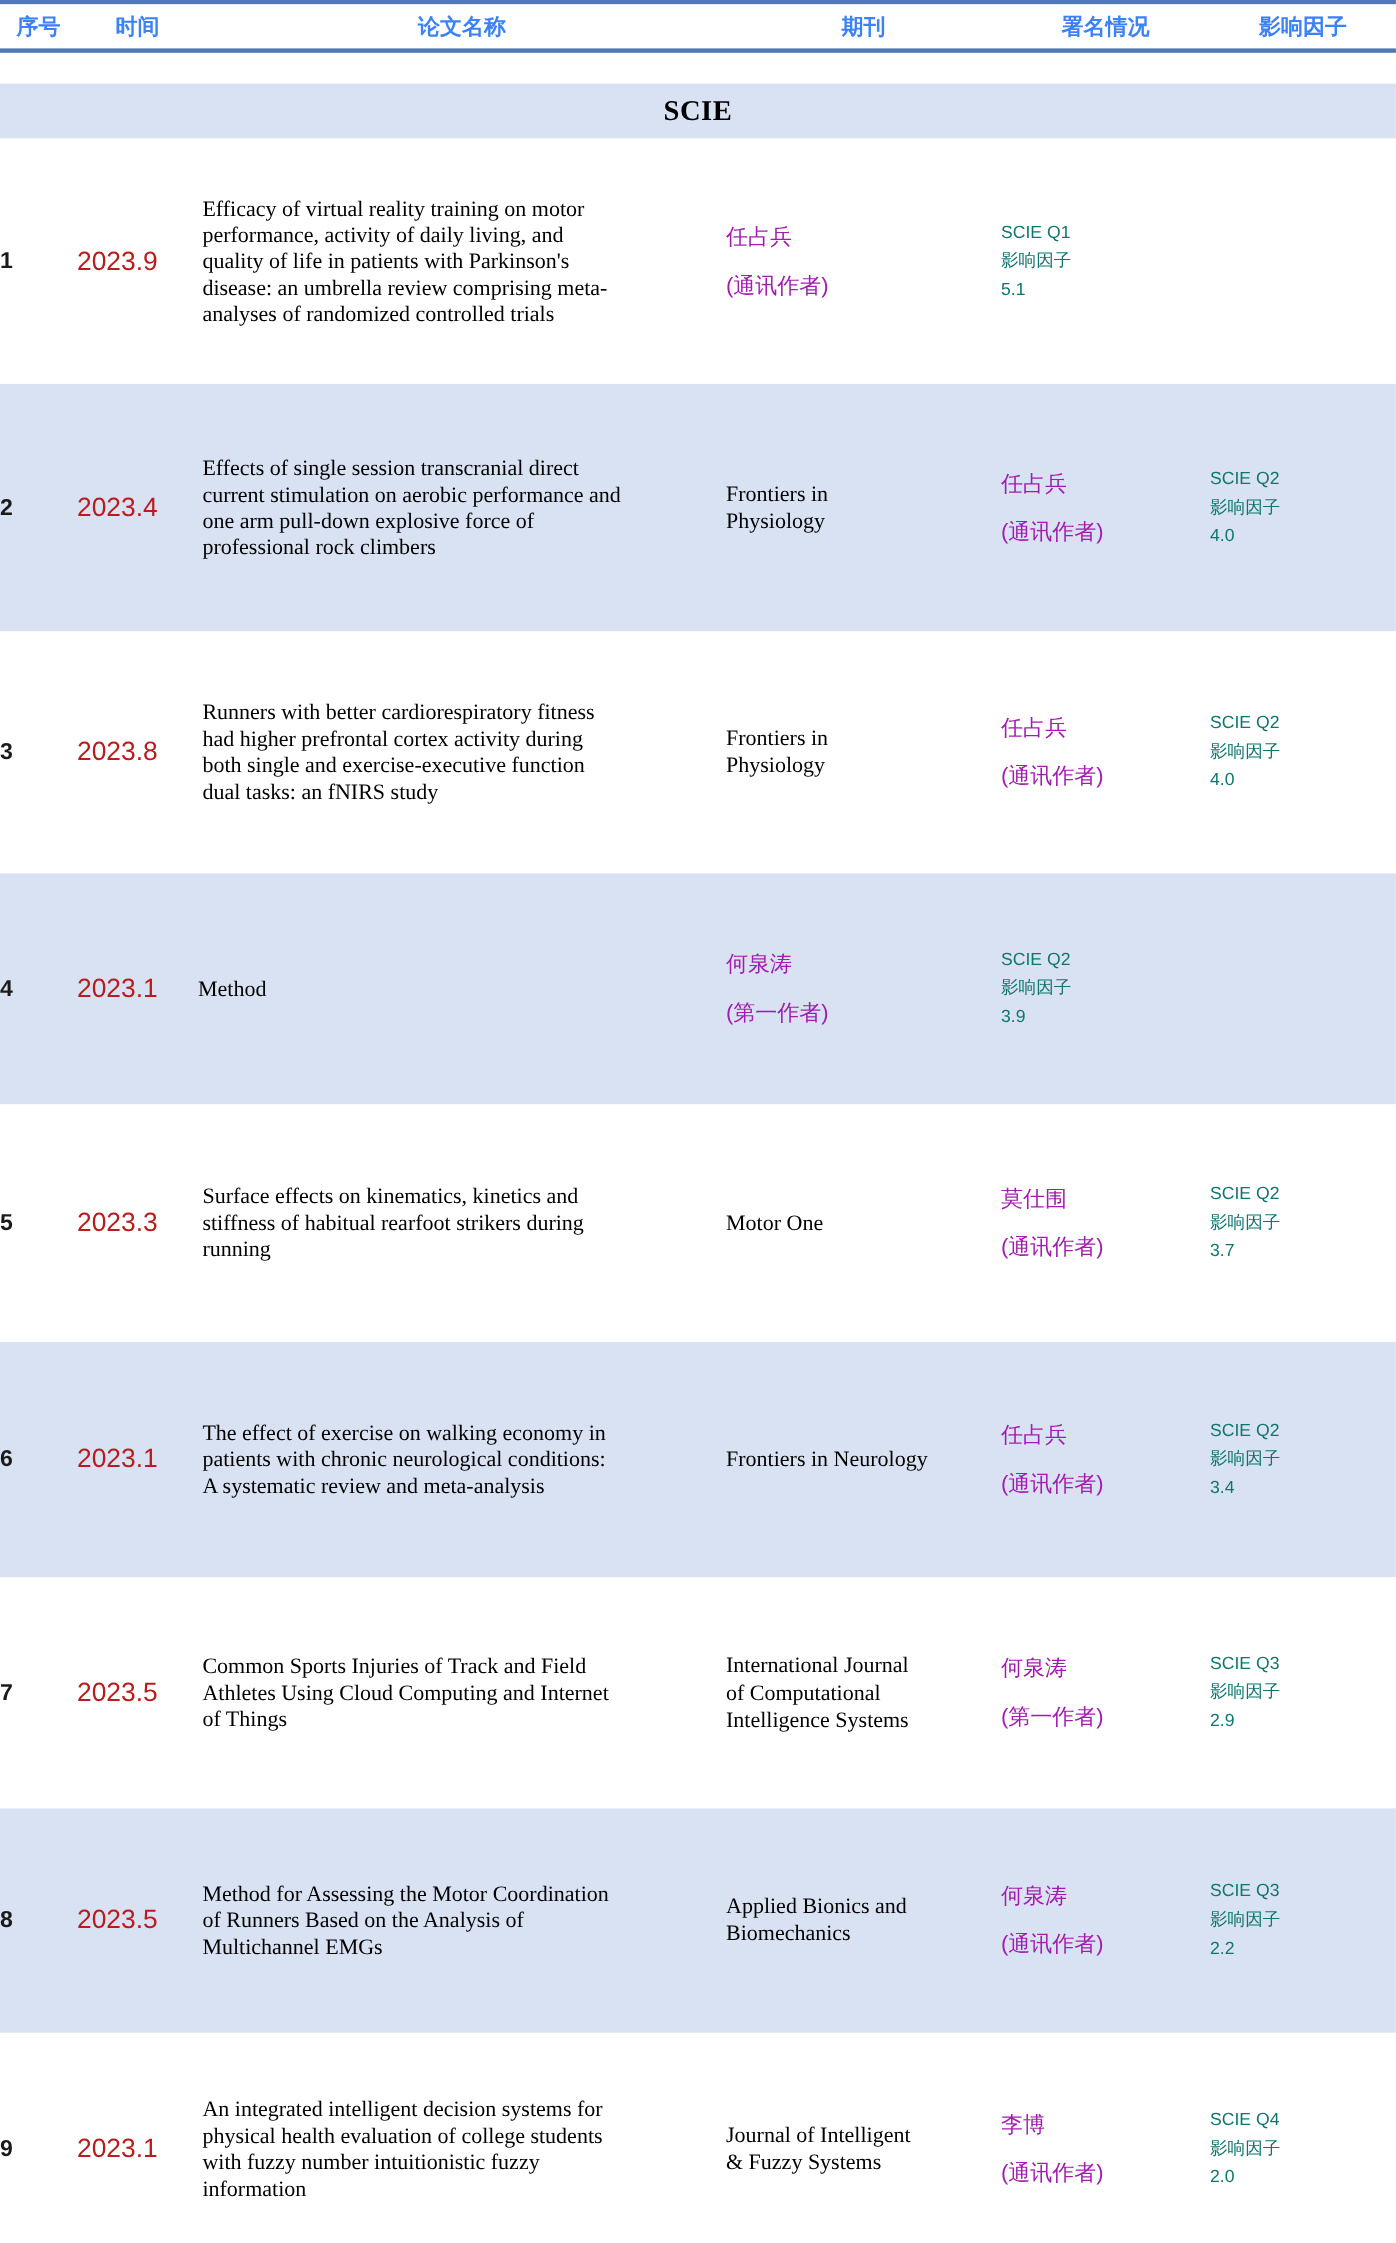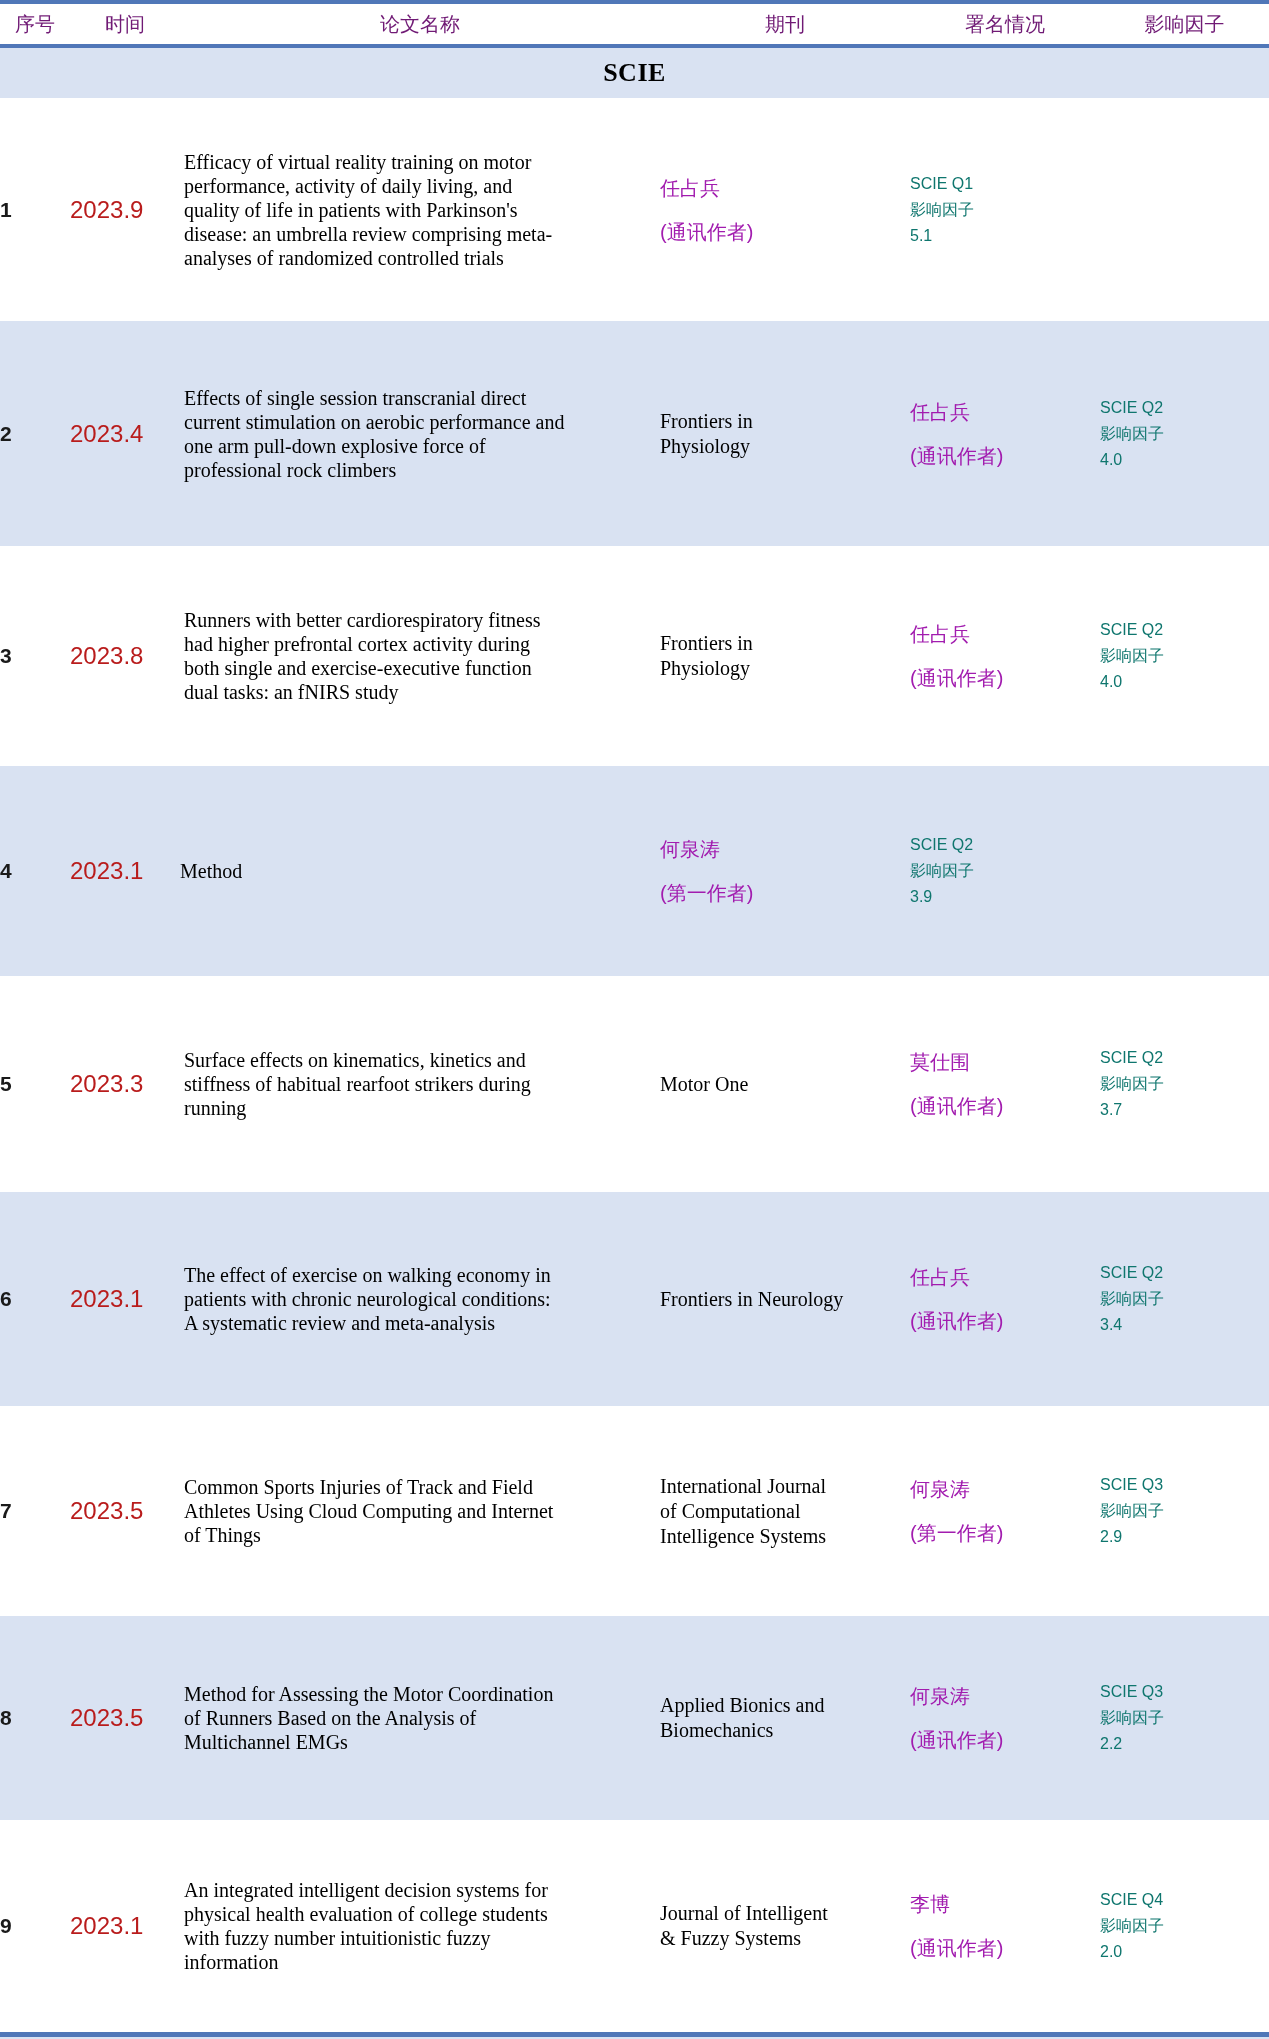--- a/index.html
+++ b/index.html
@@ -19,30 +19,31 @@
   .bottom-strip{height:2px;background:#d9e2f2;}
   .header-row{
     display:grid;
     grid-template-columns:70px 110px 480px 250px 190px 169px;
     align-items:center;
     height:40px;
     background:#ffffff;
   }
   .header-cell{
     text-align:center;
-    font-weight:normal;
-    font-size:20px;
-    color:#701a75;
+    font-weight:bold;
+    font-size:20px;
+    color:#3b82f6;
   }
   .section-row{
     height:50px;
     background:#d9e2f2;
     display:flex;
     align-items:center;
     justify-content:center;
+    margin-top:28px;
   }
   .section-label{
     font-family:"Liberation Serif","DejaVu Serif",serif;
     font-weight:bold;
     font-size:26px;
     color:#000000;
     letter-spacing:0.5px;
   }
   .row{
     display:grid;

